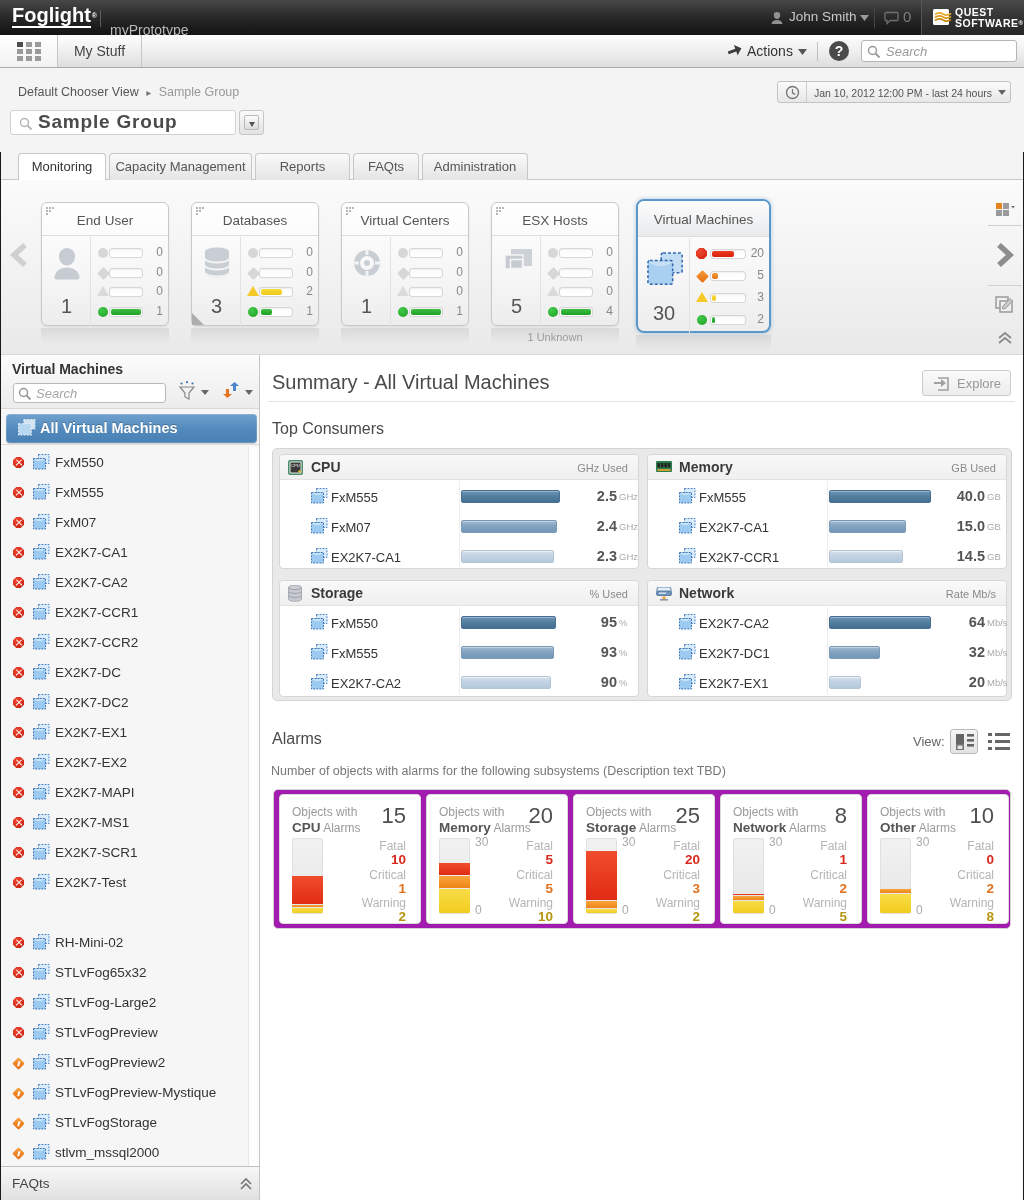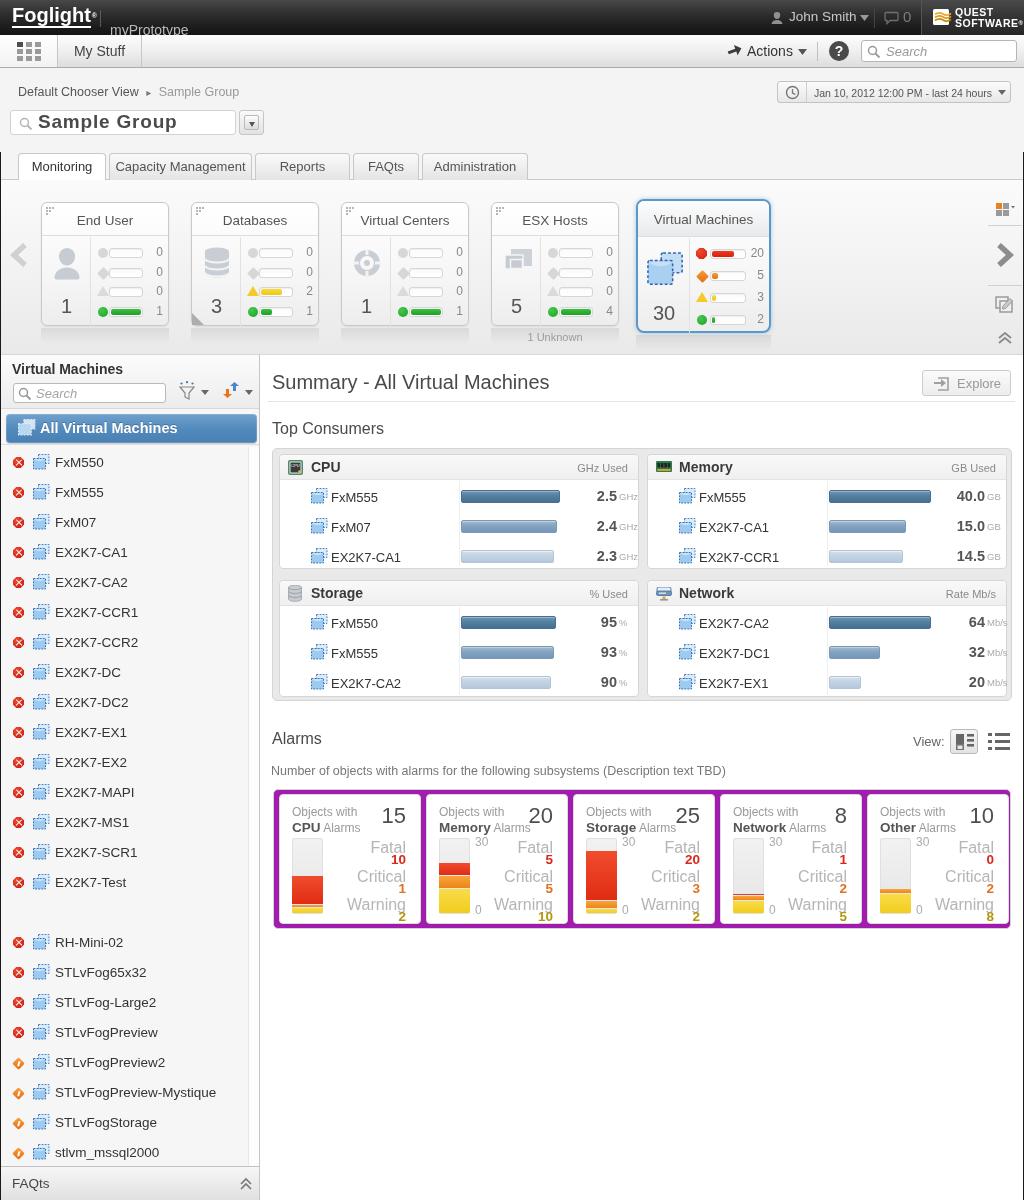--- a/index.html
+++ b/index.html
@@ -137,21 +137,21 @@
 .acard .l2 b { font-size:13.5px; color:#555; }
 .acard .big { position:absolute; right:14px; top:8px; font-size:22px; color:#4e4e4e; }
 .acard .vbar { position:absolute; left:12px; top:43px; width:31px; height:76px; border-radius:3px;
   background:linear-gradient(#f2f2f2,#e4e4e4); box-shadow:inset 0 0 0 1px #e0e0e0; overflow:hidden;}
 .acard .vbar i { position:absolute; left:0; width:100%; display:block; }
 .seg-r { background:linear-gradient(#f04c2c,#e02c14); }
 .seg-o { background:linear-gradient(#f8a53c,#ee8418); }
 .seg-y { background:linear-gradient(#f8dc48,#f2cd1e); }
 .acard .s30 { position:absolute; left:48px; top:40px; font-size:12px; color:#aaa; }
 .acard .s0 { position:absolute; left:48px; top:108px; font-size:12px; color:#aaa; }
-.alab { position:absolute; right:14px; text-align:right; font-size:16px; color:#b5b5b5; }
+.alab { position:absolute; right:14px; text-align:right; font-size:12px; color:#b5b5b5; }
 .aval { position:absolute; right:14px; text-align:right; font-size:13.5px; font-weight:bold; }
 .aval.f { color:#d9281c; } .aval.c { color:#e2711d; } .aval.w { color:#b5950f; }
 
 
 .sbitem svg.vm { position:absolute; left:33px; top:7px; }
 .prow svg.vm { position:absolute; left:31px; top:7px; }
 #allvm svg.vm { position:absolute; left:12px; top:5px; }
 .sev-f { display:block; width:11px; height:11px; background:radial-gradient(circle at 35% 30%,#ee4833,#c41a0a);
   clip-path:polygon(30% 0,70% 0,100% 30%,100% 70%,70% 100%,30% 100%,0 70%,0 30%); position:relative;}
 .sev-f:before, .sev-f:after { content:""; position:absolute; left:1.5px; top:5px; width:8px; height:1.4px; background:#fff; }

